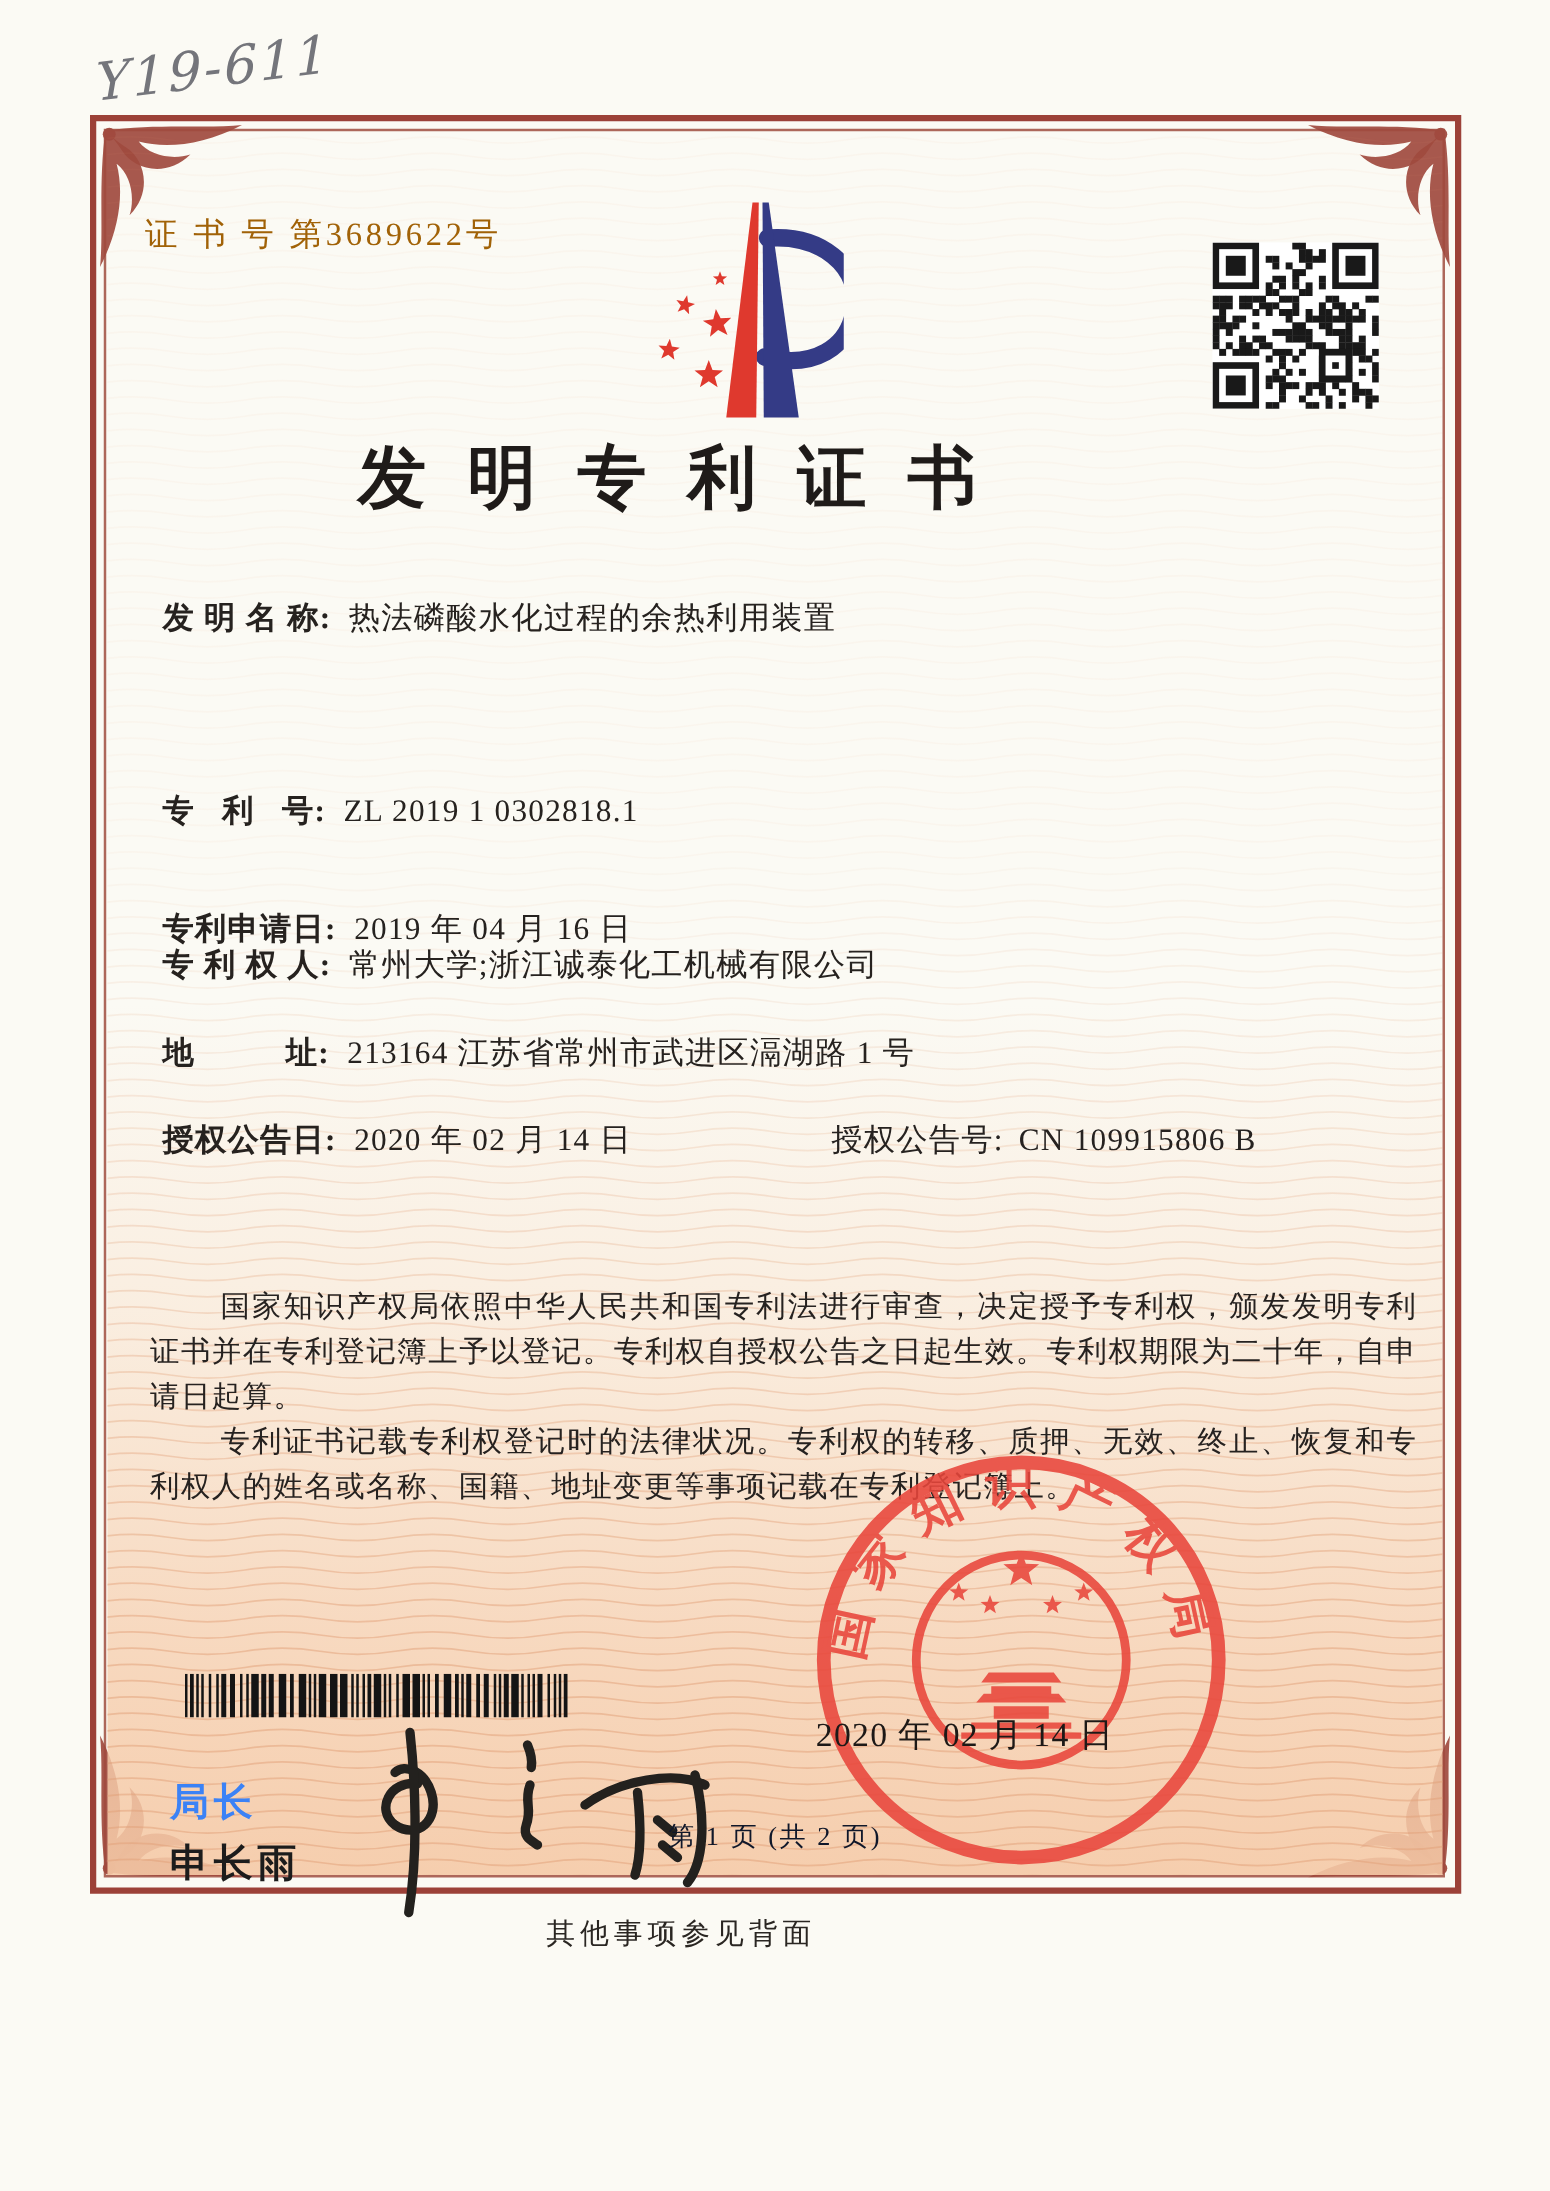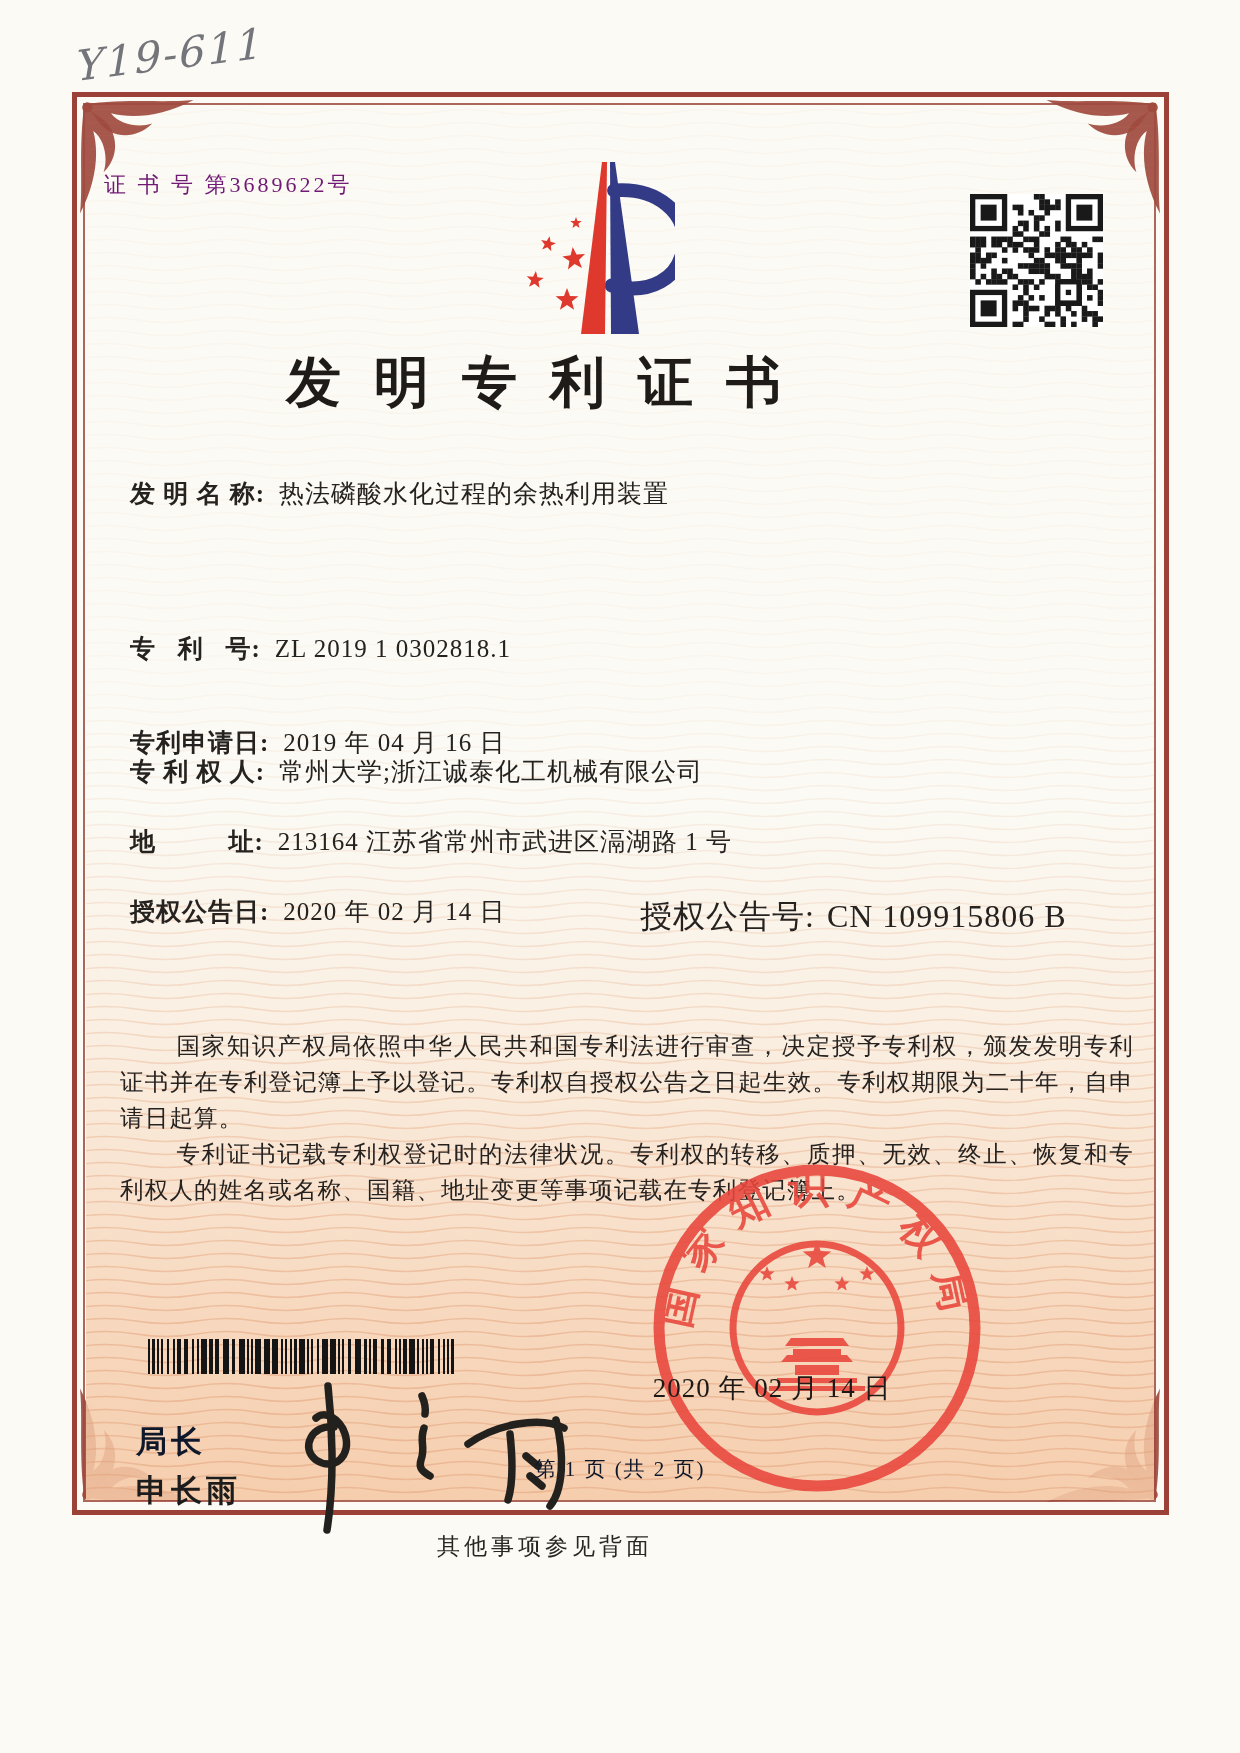--- a/index.html
+++ b/index.html
@@ -27,42 +27,42 @@
   
   .panel{position:absolute;left:86px;top:106px;width:1068px;height:1394px;
     background:linear-gradient(180deg,
       rgba(247,222,198,0) 0%,
       rgba(247,222,198,0) 50%,
       rgba(248,219,193,0.40) 68%,
       rgba(246,206,174,0.75) 86%,
       rgba(245,201,166,0.9) 100%);}
   .waves{position:absolute;left:0;top:0;width:1068px;height:1394px;}
   
-  .cert-no{position:absolute;left:104px;top:170px;font-size:22px;
-    letter-spacing:3px;color:#701a75;white-space:pre;}
+  .cert-no{position:absolute;left:116px;top:170px;font-size:26px;
+    letter-spacing:3px;color:#a16207;white-space:pre;}
   .logo{position:absolute;left:505px;top:156px;width:170px;height:180px;}
   .qr{position:absolute;left:970px;top:194px;width:133px;height:133px;background:#fff;}
   .title{position:absolute;left:286px;top:346px;font-size:55px;font-weight:600;
     letter-spacing:33px;color:#1f1b19;white-space:nowrap;}
   
   .field{position:absolute;left:130px;font-size:25px;color:#26221f;white-space:nowrap;}
   .field .lab{white-space:pre;letter-spacing:1px;font-weight:bold;}
   .field .val{margin-left:14px;letter-spacing:1px;}
-  .grant-no{position:absolute;left:640px;font-size:32px;white-space:nowrap;}
+  .grant-no{position:absolute;left:665px;font-size:25px;white-space:nowrap;}
   .grant-no .lab{white-space:pre;letter-spacing:1px;}
   .grant-no .val{margin-left:12px;letter-spacing:1px;}
   
   .bodytext{position:absolute;left:120px;top:1028px;width:1014px;
     font-size:23.5px;line-height:36px;text-align:justify;letter-spacing:1.2px;}
   .bodytext p{margin:0;text-indent:2.4em;}
   
   .barcode{position:absolute;left:148px;top:1339px;width:312px;height:35px;}
   
   .signer-title{position:absolute;left:136px;top:1421px;font-size:31px;font-weight:700;
-    font-family:"Liberation Sans", sans-serif;color:#0f172a;letter-spacing:4px;}
+    font-family:"Liberation Sans", sans-serif;color:#3b82f6;letter-spacing:4px;}
   .signer-name{position:absolute;left:136px;top:1470px;font-size:31px;font-weight:700;
     font-family:"Liberation Sans", sans-serif;color:#1c1c1c;letter-spacing:4px;}
   .signature{position:absolute;left:272px;top:1372px;width:316px;height:165px;}
   
   .seal{position:absolute;left:645px;top:1156px;width:345px;height:345px;opacity:.93;}
   .seal-date{position:absolute;left:612px;top:1370px;width:320px;text-align:center;
     font-size:27px;color:#1d1917;letter-spacing:1px;z-index:5;}
   
   .page-no{position:absolute;left:86px;top:1455px;width:1068px;text-align:center;
     font-size:21px;letter-spacing:2px;color:#0f172a;}

